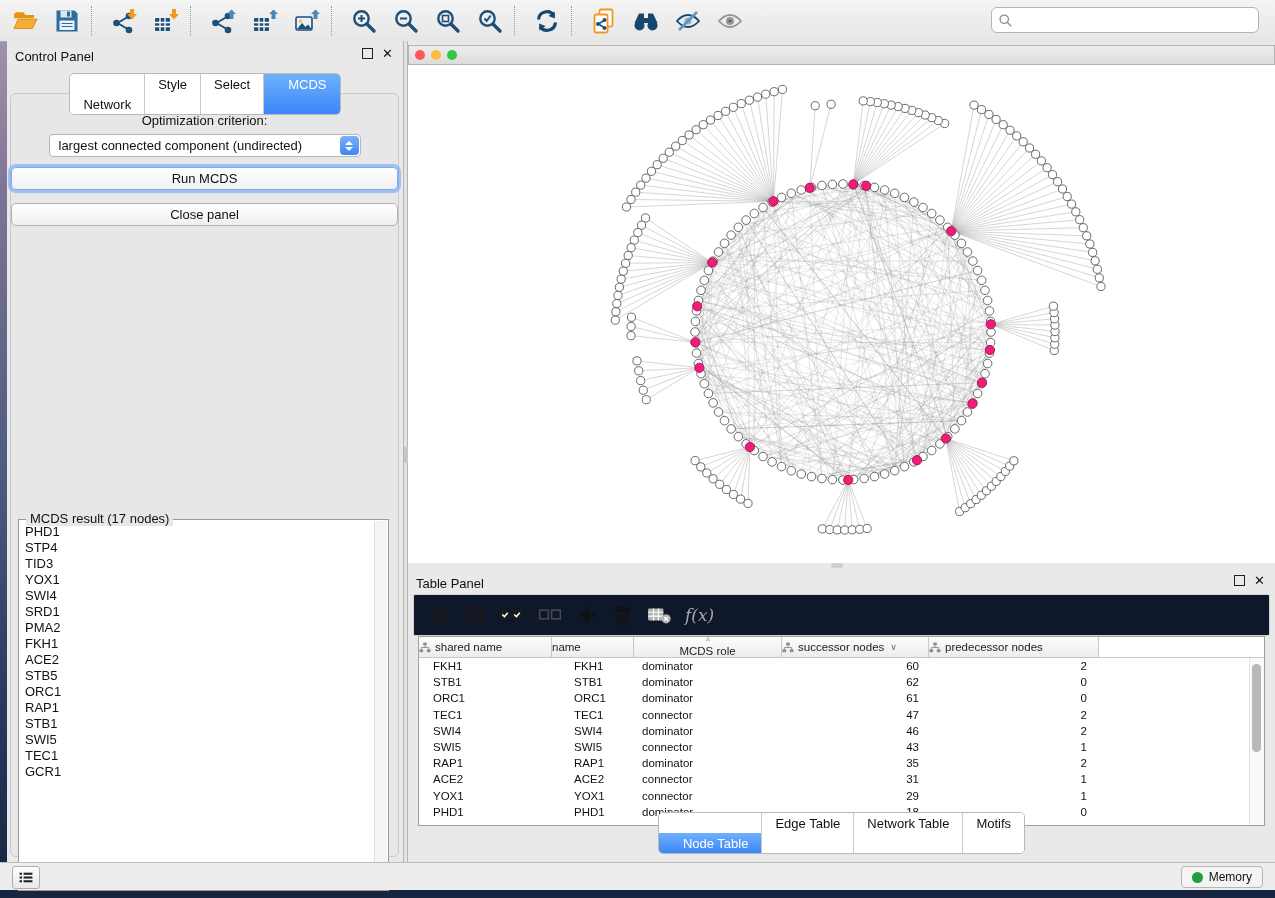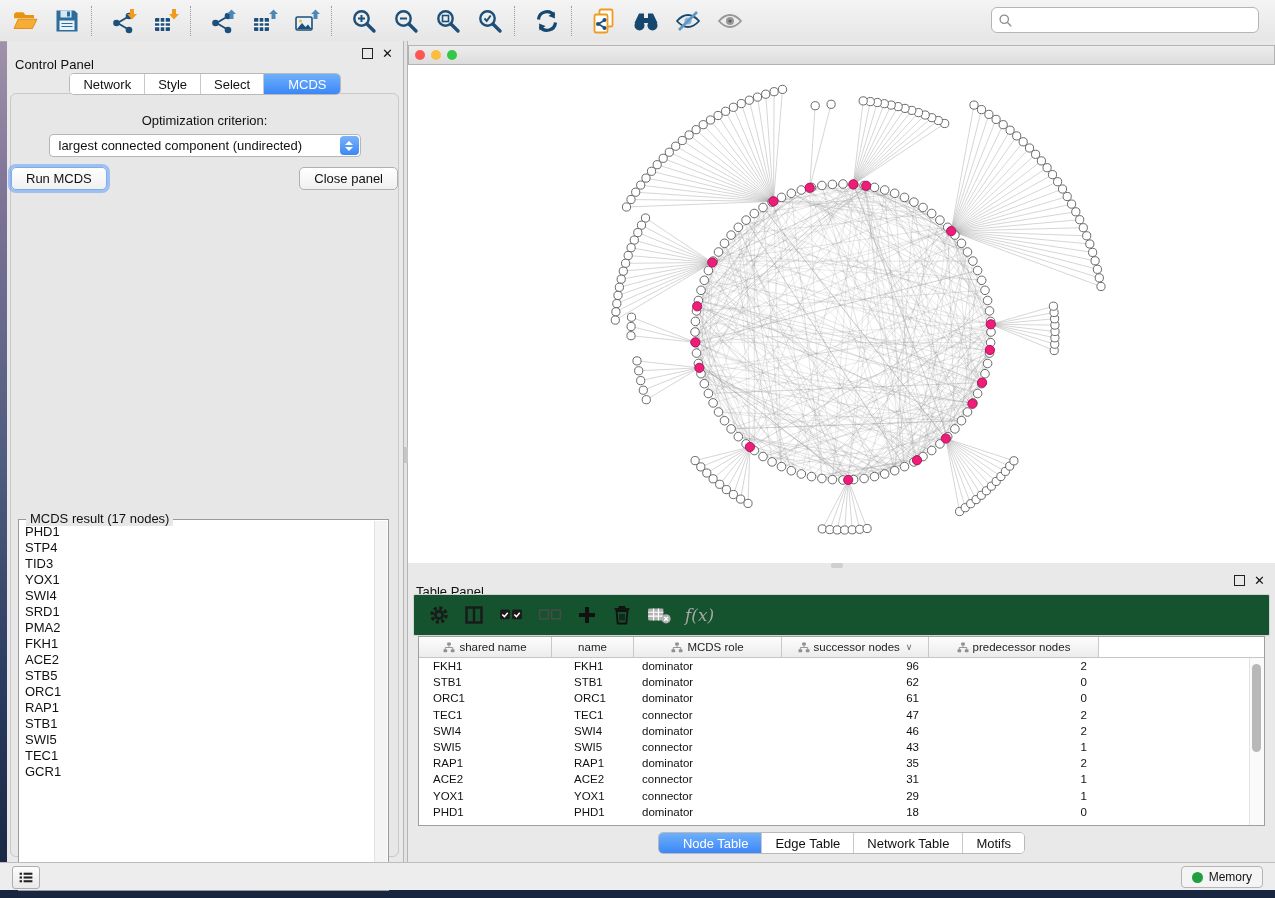--- a/index.html
+++ b/index.html
@@ -18,40 +18,40 @@
   .tb-btn svg{width:26px;height:26px;}
   .tb-sep{height:30px;border-left:1px dotted #9a9a9a;margin:0 7px;}
   #search-wrap{position:absolute;right:16px;top:7px;width:268px;height:26px;background:#fff;
     border:1px solid #b5b5b5;border-radius:6px;display:flex;align-items:center;padding:0 6px;box-sizing:border-box;}
   #search-wrap svg{width:15px;height:15px;flex:0 0 auto;}
   #search-input{border:none;outline:none;flex:1;height:20px;font-size:13px;background:transparent;margin-left:4px;}
   
   #appbg{position:absolute;left:7px;top:41px;right:0;bottom:36px;background:#e9e9e9;}
   
   #cp{position:absolute;left:7px;top:41px;width:396px;height:821px;background:#e9e9e9;font-size:13px;}
-  .panel-title{position:absolute;left:8px;top:16px;color:#111;}
+  .panel-title{position:absolute;left:8px;top:8px;color:#111;}
   .panel-icons{position:absolute;right:10px;top:7px;display:flex;align-items:center;gap:9px;}
   .float-box{width:9px;height:9px;border:1.6px solid #222;display:inline-block;}
   .close-x{font-size:13px;font-weight:bold;color:#111;line-height:11px;}
   #cp-tabs{position:absolute;left:0;right:0;top:32px;display:flex;justify-content:center;z-index:3;}
   .seg{display:inline-flex;border:1px solid #b9b9b9;border-radius:5px;overflow:hidden;background:#fff;}
   .seg-tab{padding:2.5px 13px;font-size:13px;color:#111;border-left:1px solid #c9c9c9;background:#fff;}
-  .seg-tab:first-child{border-left:none;}
+  .seg-tab:first-child{border-left:none;margin-top:20px;}
   .seg-tab.active{background:linear-gradient(#6fb0fb,#3b87f8);color:#fff;padding-left:24px;}
   #cp-box{position:absolute;left:3px;right:4px;top:52px;bottom:5px;background:#e7e7e7;
     border:1px solid #c9c9c9;border-radius:6px;}
   #opt-label{position:absolute;left:0;right:0;top:19px;text-align:center;color:#111;}
   #dd{position:absolute;left:50%;transform:translateX(-50%);top:40px;width:312px;height:23px;background:#fff;
     border:1px solid #b6b6b6;border-radius:4px;display:flex;align-items:center;box-sizing:border-box;}
   #dd-text{flex:1;padding-left:9px;font-size:13px;color:#111;white-space:nowrap;overflow:hidden;}
   #dd-step{width:19px;height:19px;margin-right:1px;border-radius:4px;background:linear-gradient(#7ab2fa,#3c87f2);
     display:flex;flex-direction:column;align-items:center;justify-content:center;gap:2px;}
   .tri-up{width:0;height:0;border-left:4px solid transparent;border-right:4px solid transparent;border-bottom:4px solid #fff;}
   .tri-dn{width:0;height:0;border-left:4px solid transparent;border-right:4px solid transparent;border-top:4px solid #fff;}
-  #cp-buttons{position:absolute;left:0;right:0;top:73px;display:flex;justify-content:space-between;gap:13px;}
+  #cp-buttons{position:absolute;left:0;right:0;top:73px;display:flex;justify-content:flex-start;gap:13px;flex-direction:column;}
   .mac-btn{background:linear-gradient(#ffffff,#f0f0f0);border:1px solid #b0b0b0;border-radius:5px;
     font-size:13px;padding:3px 14px;color:#111;font-family:inherit;}
   .mac-btn.focus{box-shadow:0 0 0 3px rgba(110,165,245,.6);border-color:#7aaef0;}
   #fieldset{position:absolute;left:7px;top:425px;width:369px;height:370px;background:#fff;border:1px solid #9a9a9a;}
   #fs-legend{position:absolute;top:-9px;left:7px;background:#e7e7e7;padding:0 4px;font-size:13px;color:#111;}
   #mcds-list{position:absolute;left:2px;top:4px;right:15px;bottom:2px;overflow:hidden;}
   .list-item{font-size:13px;line-height:16px;padding-left:4px;color:#111;}
   #fs-scroll{position:absolute;right:1px;top:1px;bottom:1px;width:12px;background:#f4f4f4;border-left:1px solid #e2e2e2;}
   
   #vsplit{position:absolute;left:403px;top:41px;width:5px;height:821px;background:#e3e3e3;
@@ -62,28 +62,28 @@
   #net{position:absolute;left:408px;top:45px;width:867px;height:518px;}
   #net-titlebar{position:absolute;left:0;top:0;right:0;height:20px;
     background:linear-gradient(#ededed,#dcdcdc);border:1px solid #b3b3b3;box-sizing:border-box;
     display:flex;align-items:center;}
   .tl{width:10px;height:10px;border-radius:50%;margin-left:6px;}
   #net-title{position:absolute;left:0;right:0;text-align:center;font-size:12px;color:#333;}
   #net-canvas{position:absolute;left:0;top:20px;right:0;bottom:0;background:#fff;}
   #net-svg{width:100%;height:100%;display:block;}
   
   #tp{position:absolute;left:408px;top:568px;width:867px;height:294px;background:#e9e9e9;font-size:13px;}
-  #tp-toolbar{position:absolute;left:5px;right:5px;top:26px;height:40px;background:#14532d;
+  #tp-toolbar{position:absolute;left:5px;right:5px;top:26px;height:40px;background:#0f172a;
     border:1px solid #d2d2d2;border-radius:2px;display:flex;align-items:center;}
   .tt-btn{margin-left:15px;display:flex;align-items:center;justify-content:center;}
   .tt-btn svg{height:20px;}
   #fx{font-family:"DejaVu Serif","Liberation Serif",serif;font-style:italic;font-size:17px;color:#a8a8a8;margin-left:14px;}
   #tbl{position:absolute;left:10px;right:10px;top:68px;bottom:36px;background:#fff;border:1px solid #9f9f9f;overflow:hidden;}
   #tbl-head{display:flex;height:20px;border-bottom:1px solid #c6c6c6;}
-  .th{display:flex;align-items:center;justify-content:center;gap:4px;
+  .th{display:flex;align-items:center;gap:4px;
     background:linear-gradient(#fdfdfd,#ececec);border-right:1px solid #c9c9c9;
     font-size:11.5px;color:#222;box-sizing:border-box;white-space:nowrap;}
   .th svg{width:12px;height:11px;}
   .sort-ind{color:#666;font-size:9px;margin-left:2px;}
   .tr{display:flex;height:16.2px;align-items:center;}
   .td{font-size:11.5px;color:#111;box-sizing:border-box;white-space:nowrap;overflow:hidden;}
   .num{text-align:right;}
   #tbl-scroll{position:absolute;right:0;top:21px;bottom:0;width:14px;background:#fafafa;border-left:1px solid #e3e3e3;}
   #tbl-thumb{position:absolute;left:2px;top:6px;width:9px;height:88px;background:#b8b8b8;border-radius:5px;}
   #tp-tabs{position:absolute;left:0;right:0;bottom:8px;display:flex;justify-content:center;}
@@ -1126,21 +1126,21 @@
                 <rect x="0.5" y="8" width="4" height="3.2" rx="0.5"></rect>
                 <rect x="8.5" y="8" width="4" height="3.2" rx="0.5"></rect>
               </g>
               <path d="M6.5 3.7v2.3M2.5 8V6h8v2" fill="none" stroke="#8f8f8f" stroke-width="1"></path>
             </svg>
             <span>shared name</span>
           </div>
           <div class="th" style="width: 82px;">
             <span>name</span>
           </div>
-          <div class="th" style="width: 148px;">
+          <div class="th" style="width: 148px; flex-direction: column;">
             <svg viewBox="0 0 13 12">
               <g fill="#8f8f8f">
                 <rect x="4.5" y="0.5" width="4" height="3.2" rx="0.5"></rect>
                 <rect x="0.5" y="8" width="4" height="3.2" rx="0.5"></rect>
                 <rect x="8.5" y="8" width="4" height="3.2" rx="0.5"></rect>
               </g>
               <path d="M6.5 3.7v2.3M2.5 8V6h8v2" fill="none" stroke="#8f8f8f" stroke-width="1"></path>
             </svg>
             <span>MCDS role</span>
           </div>
@@ -1167,21 +1167,21 @@
             </svg>
             <span>predecessor nodes</span>
           </div>
           <div class="th" style="flex: 1 1 0%; background: rgb(255, 255, 255); border-right: none;"></div>
         </div>
       <div id="tbl-body">
           <div class="tr">
             <div class="td" style="width: 133px; padding-left: 14px;">FKH1</div>
             <div class="td" style="width: 82px; padding-left: 22px;">FKH1</div>
             <div class="td" style="width: 148px; padding-left: 8px;">dominator</div>
-            <div class="td num" style="width: 147px; padding-right: 10px;">96</div>
+            <div class="td num" style="width: 147px; padding-right: 10px;">60</div>
             <div class="td num" style="width: 170px; padding-right: 12px;">2</div>
           </div>
           <div class="tr">
             <div class="td" style="width: 133px; padding-left: 14px;">STB1</div>
             <div class="td" style="width: 82px; padding-left: 22px;">STB1</div>
             <div class="td" style="width: 148px; padding-left: 8px;">dominator</div>
             <div class="td num" style="width: 147px; padding-right: 10px;">62</div>
             <div class="td num" style="width: 170px; padding-right: 12px;">0</div>
           </div>
           <div class="tr">

